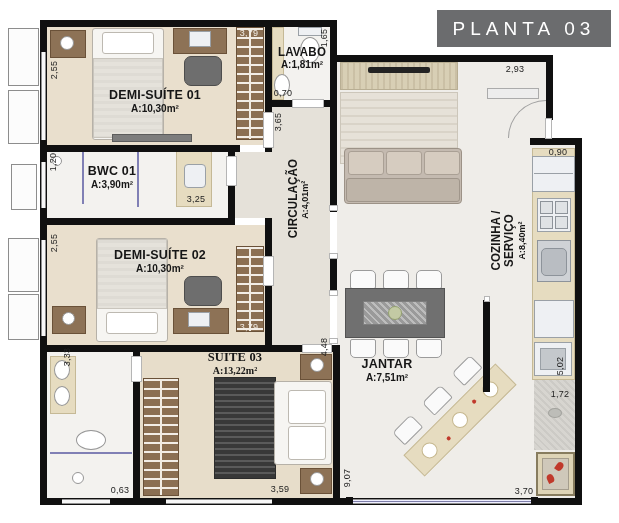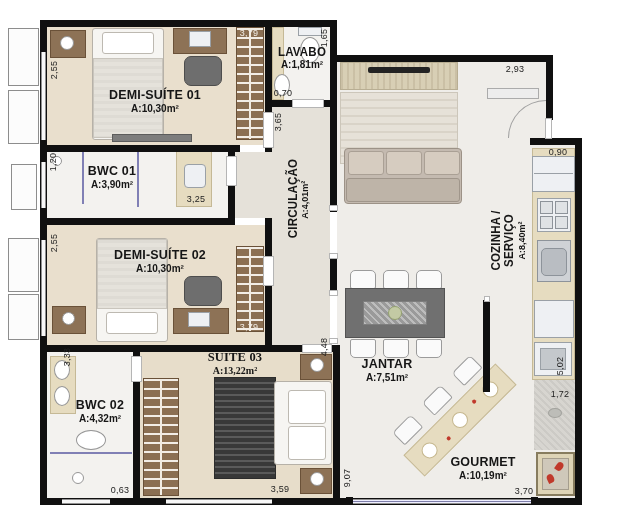--- a/index.html
+++ b/index.html
@@ -234,35 +234,27 @@
     <div class="rarea" style="font-size:9px;">A:4,01m²</div>
   </div>
   <div class="a rlabel rot" style="left:453px;top:222px;width:110px;">
     <div class="rname sm">COZINHA / SERVIÇO</div>
     <div class="rarea" style="font-size:9px;">A:8,40m²</div>
   </div>
   <div class="a rlabel" style="left:80px;top:248px;width:160px;">
     <div class="rname">DEMI-SUÍTE 02</div>
     <div class="rarea">A:10,30m²</div>
   </div>
-  <div class="a rlabel" style="left:55px;top:398px;width:90px;">
-    <div class="rname">BWC 02</div>
-    <div class="rarea">A:4,32m²</div>
-  </div>
   <div class="a rlabel" style="left:160px;top:350px;width:150px;font-family:Liberation Serif, serif;">
     <div class="rname">SUÍTE 03</div>
     <div class="rarea">A:13,22m²</div>
   </div>
   <div class="a rlabel" style="left:337px;top:357px;width:100px;">
     <div class="rname">JANTAR</div>
     <div class="rarea">A:7,51m²</div>
-  </div>
-  <div class="a rlabel" style="left:423px;top:455px;width:120px;">
-    <div class="rname">GOURMET</div>
-    <div class="rarea">A:10,19m²</div>
   </div>
 
   <div class="a dim rot" style="left:39px;top:65px;">2,55</div>
   <div class="a dim" style="left:234px;top:28px;color:#f3efe8;">3,79</div>
   <div class="a dim rot" style="left:309px;top:33px;">1,65</div>
   <div class="a dim" style="left:268px;top:88px;">0,70</div>
   <div class="a dim rot" style="left:263px;top:117px;">3,65</div>
   <div class="a dim rot" style="left:38px;top:157px;">1,20</div>
   <div class="a dim" style="left:181px;top:194px;">3,25</div>
   <div class="a dim rot" style="left:39px;top:238px;">2,55</div>
@@ -271,14 +263,17 @@
   <div class="a dim" style="left:105px;top:485px;">0,63</div>
   <div class="a dim rot" style="left:309px;top:342px;">4,48</div>
   <div class="a dim" style="left:265px;top:484px;">3,59</div>
   <div class="a dim rot" style="left:332px;top:473px;">9,07</div>
   <div class="a dim" style="left:500px;top:64px;">2,93</div>
   <div class="a dim" style="left:543px;top:147px;">0,90</div>
   <div class="a dim rot" style="left:545px;top:361px;">5,02</div>
   <div class="a dim" style="left:545px;top:389px;">1,72</div>
   <div class="a dim" style="left:509px;top:486px;">3,70</div>
 
+  <div class="a title-box">
+    <span>PLANTA 03</span>
+  </div>
 
 </div>
 
 </body></html>

